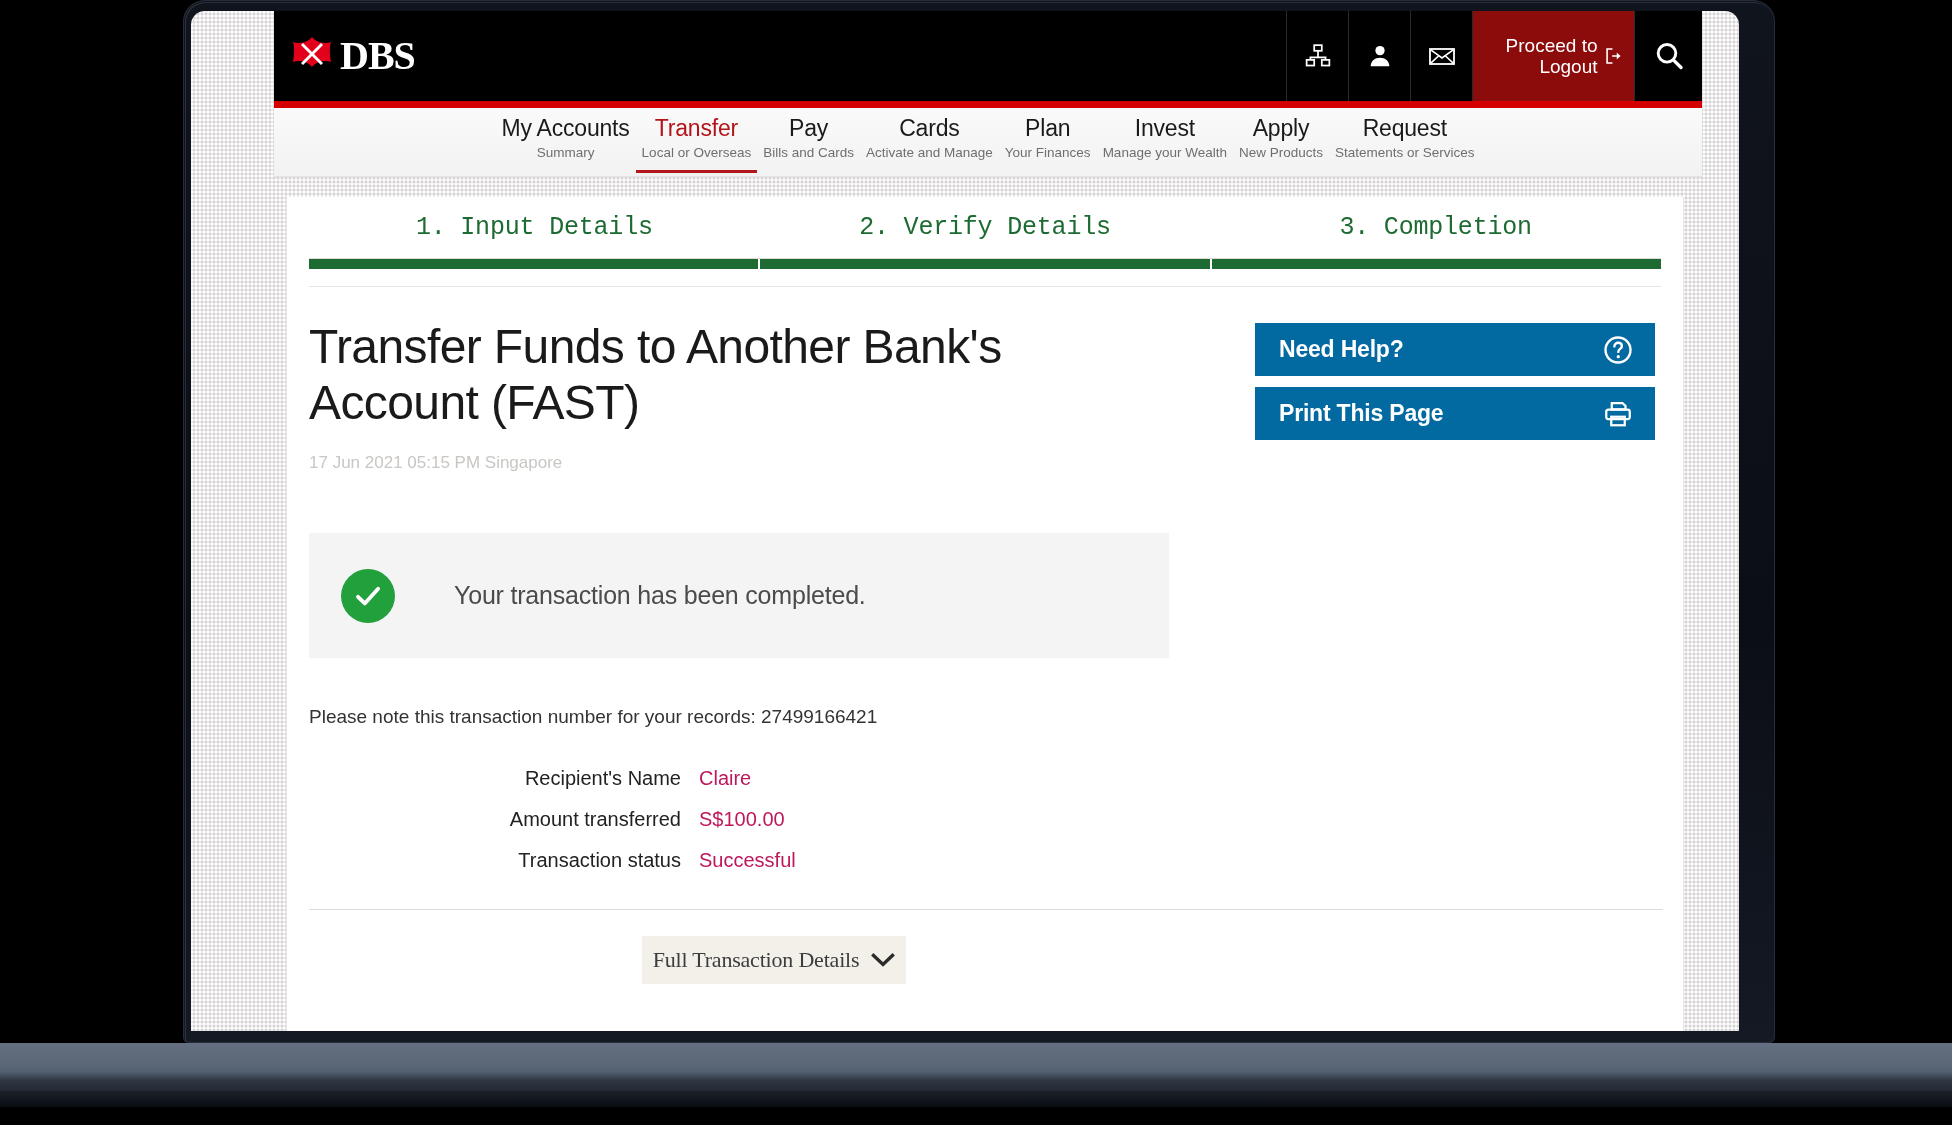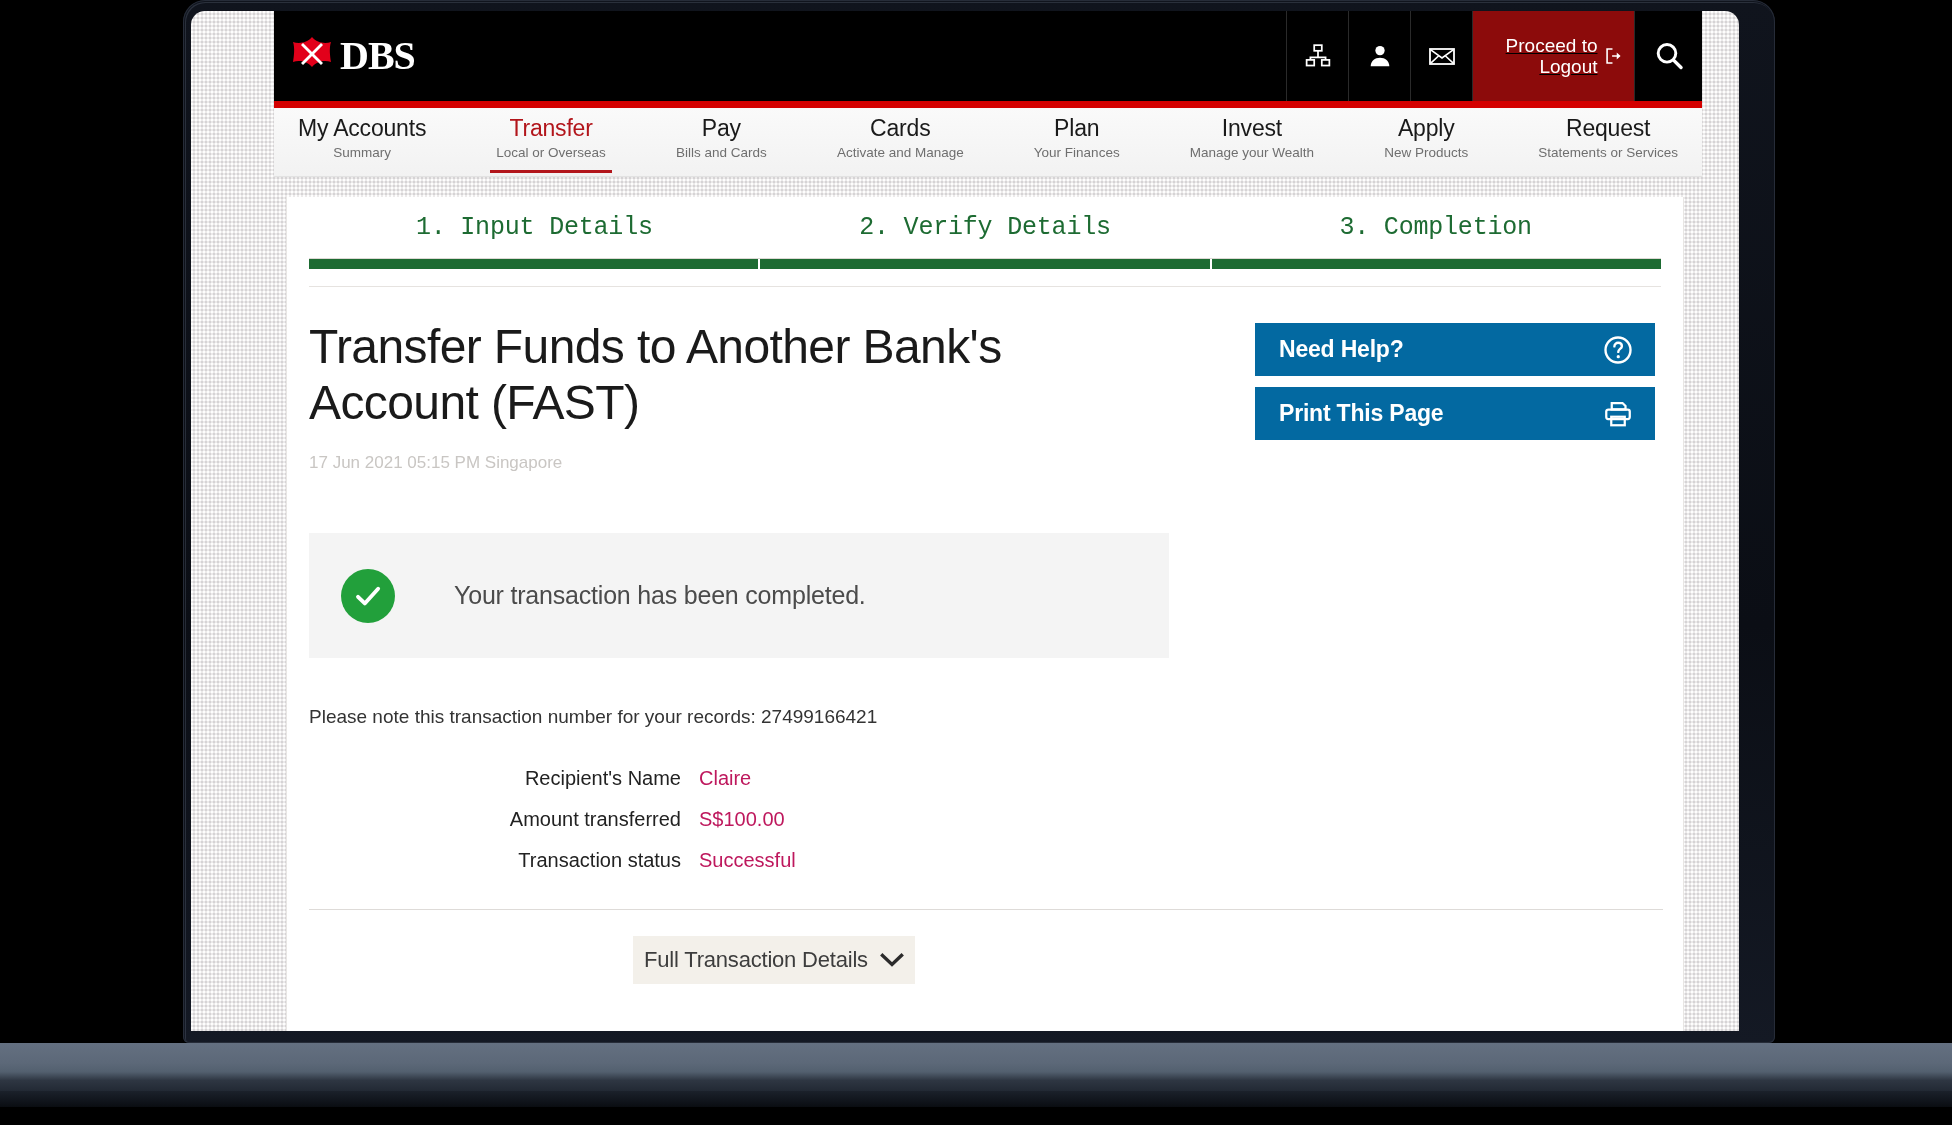--- a/index.html
+++ b/index.html
@@ -94,21 +94,21 @@
     font-size: 40px;
     font-weight: 700;
     letter-spacing: -1px;
     line-height: 1;
   }
 
   #header-actions {
     position: absolute;
     right: 0; top: 0;
     height: 90px;
-    display: flex; align-items: stretch; text-decoration: underline;
+    display: flex; align-items: stretch;
   }
   .hdr-icon-cell {
     width: 62px;
     display: flex; align-items: center; justify-content: center;
     border-left: 1px solid #2a2a2a;
     cursor: pointer;
   }
   .hdr-icon-cell svg { fill: #fff; }
   #logout-button {
     width: 162px;
@@ -129,21 +129,21 @@
     border-left: 1px solid #2a2a2a;
     cursor: pointer;
   }
 
   #red-stripe { width: 1428px; height: 7px; background: #d40000; }
 
   
   #main-nav {
     width: 1428px; height: 69px;
     background: linear-gradient(180deg,#fafafa 0%,#f2f2f2 100%);
-    display: flex; align-items: flex-start; justify-content: space-between;
+    display: flex; align-items: flex-start; justify-content: center;
     padding: 7px 18px 0 18px;
     border-bottom: 1px solid #e2e2e2;
   }
   .nav-item {
     position: relative;
     text-align: center;
     padding: 0 6px 12px 6px;
     cursor: pointer;
     min-width: 92px;
   }
@@ -298,20 +298,21 @@
 
   #full-details-wrap {
     display: flex; justify-content: center;
     margin-top: 26px;
   }
   #full-details-button {
     background: #f3f0ea;
     padding: 11px 11px;
     display: flex; align-items: center; gap: 12px;
     cursor: pointer;
+    font-family: Liberation Serif, serif;
   }
   #full-details-label {
     font-size: 22px; color: #3d3d3d; letter-spacing: -0.2px;
   }
 </style>
 </head>
 <body>
 
 <div id="laptop-mockup">
 

